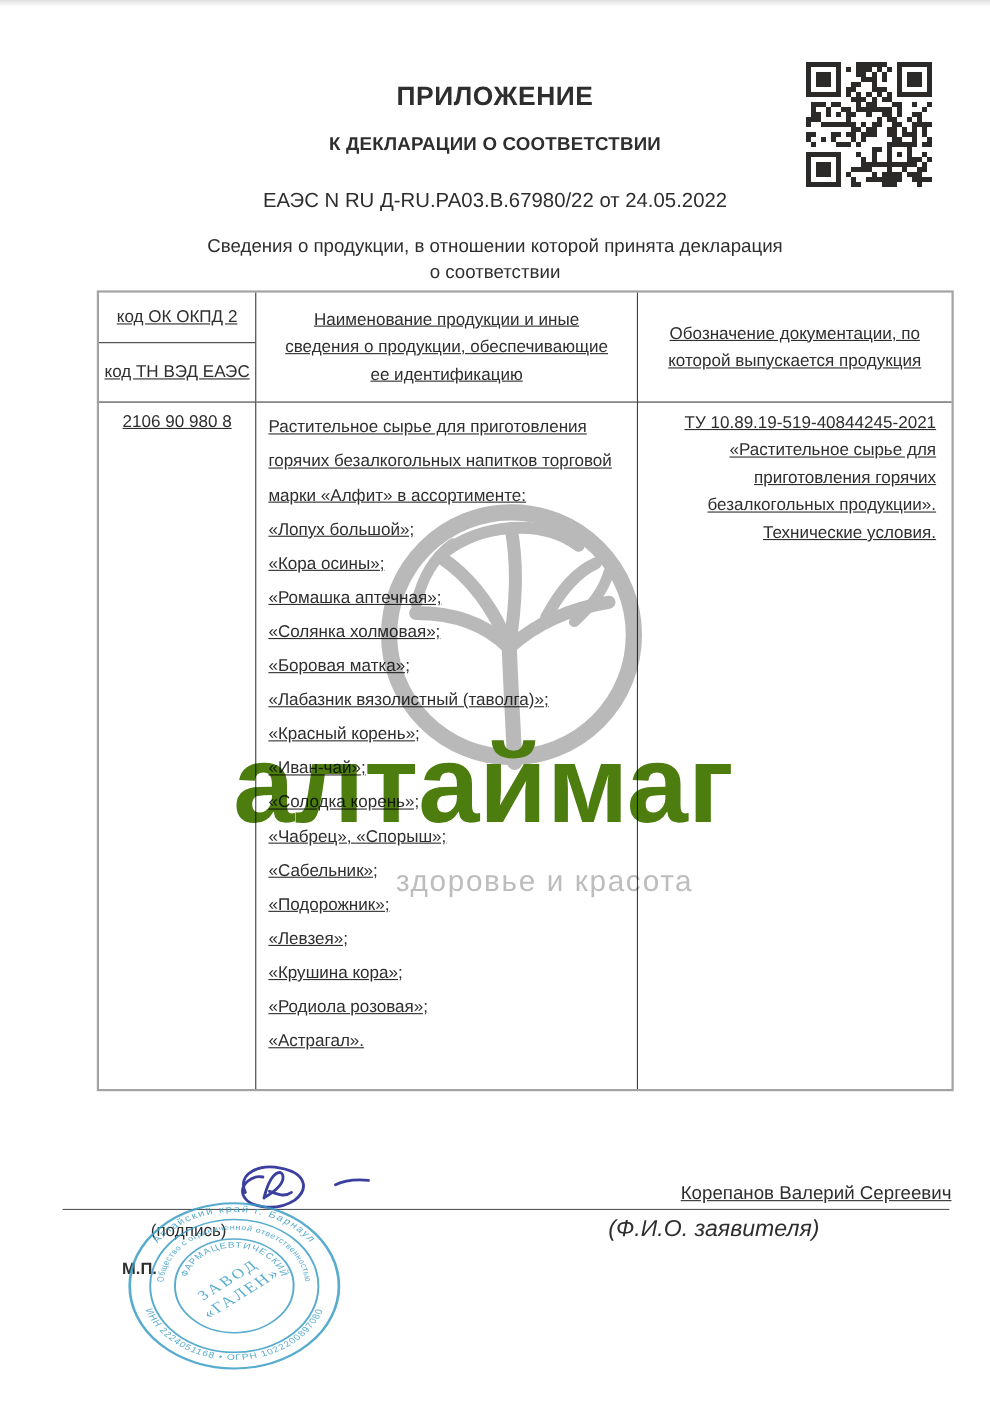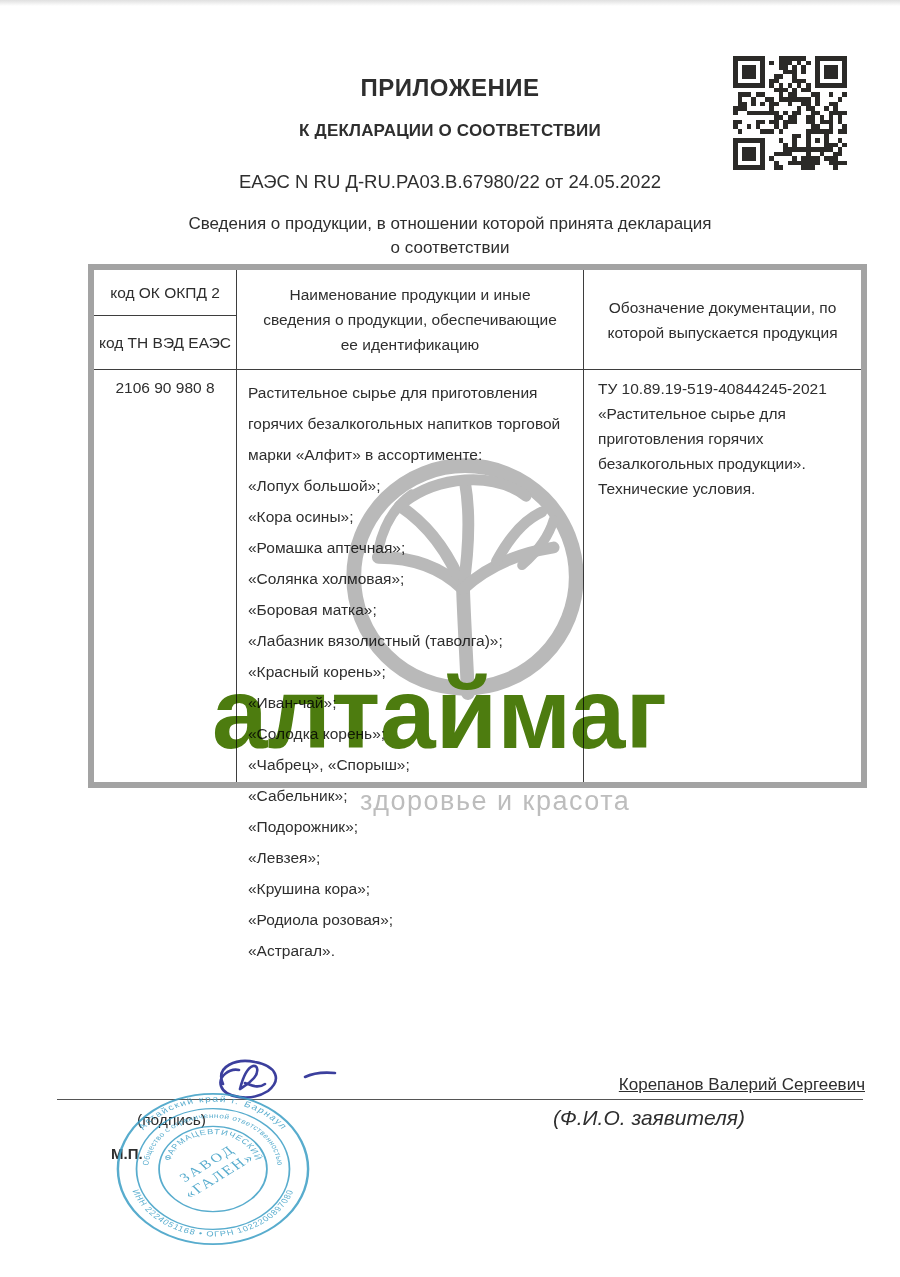--- a/index.html
+++ b/index.html
@@ -16,37 +16,37 @@
   .doc-subtitle{position:absolute;top:121px;left:0;width:900px;text-align:center;
     font-size:17px;font-weight:bold;letter-spacing:.2px;}
   .decl-number{position:absolute;top:171px;left:0;width:900px;text-align:center;
     font-size:18.5px;}
   .intro{position:absolute;top:212px;left:0;width:900px;text-align:center;
     font-size:17px;line-height:24px;}
   
   .qr{position:absolute;left:731px;top:56px;width:118px;height:114px;}
   .qr svg{width:100%;height:100%;shape-rendering:crispEdges;}
   
-  .tbl{position:absolute;left:88px;top:264px;width:779px;height:524px;
-    border:6px solid #a3a3a3;box-sizing:border-box;display:flex;}
+  .tbl{position:absolute;left:88px;top:264px;width:779px;height:728px;
+    border:2px solid #a3a3a3;box-sizing:border-box;display:flex;text-decoration:underline;}
   .col{box-sizing:border-box;height:100%;}
   .c1{width:143px;border-right:1.7px solid #3e3e3e;}
   .c2{width:347px;border-right:1.7px solid #3e3e3e;}
   .c3{flex:1;}
   .hdr{box-sizing:border-box;height:100px;border-bottom:1.7px solid #3e3e3e;
     display:flex;align-items:center;justify-content:center;text-align:center;
     font-size:15.5px;line-height:25px;}
   .hdr-split{flex-direction:column;align-items:stretch;padding:0;}
   .hdr-split .sub{box-sizing:border-box;display:flex;align-items:center;justify-content:center;}
   .hdr-split .sub.top{height:46px;border-bottom:1.7px solid #3e3e3e;}
   .hdr-split .sub.bot{flex:1;}
   .h-pad{padding:0 22px;}
   .code-cell{text-align:center;padding-top:9px;font-size:15.5px;}
   .desc-cell{padding:7px 8px 0 11px;font-size:15.5px;line-height:31px;}
-  .doc-cell{padding:6px 14px 0;text-align:left;font-size:15.5px;line-height:25px;}
+  .doc-cell{padding:6px 14px 0;text-align:right;font-size:15.5px;line-height:25px;}
   
   .watermark{position:absolute;inset:0;pointer-events:none;mix-blend-mode:multiply;}
   .wm-tree{position:absolute;left:337px;top:449px;width:256px;height:256px;}
   .wm-brand{position:absolute;left:212px;top:663px;font-size:100px;font-weight:bold;
     color:#4d7c0f;letter-spacing:0;line-height:100px;white-space:nowrap;}
   .wm-tagline{position:absolute;left:344px;top:786px;font-size:27px;color:#bdbdbd;
     letter-spacing:1.5px;white-space:nowrap;margin-left:16px;}
   
   .sig-line{position:absolute;left:57px;top:1099px;width:806px;height:0;
     border-top:1.6px solid #555;}

